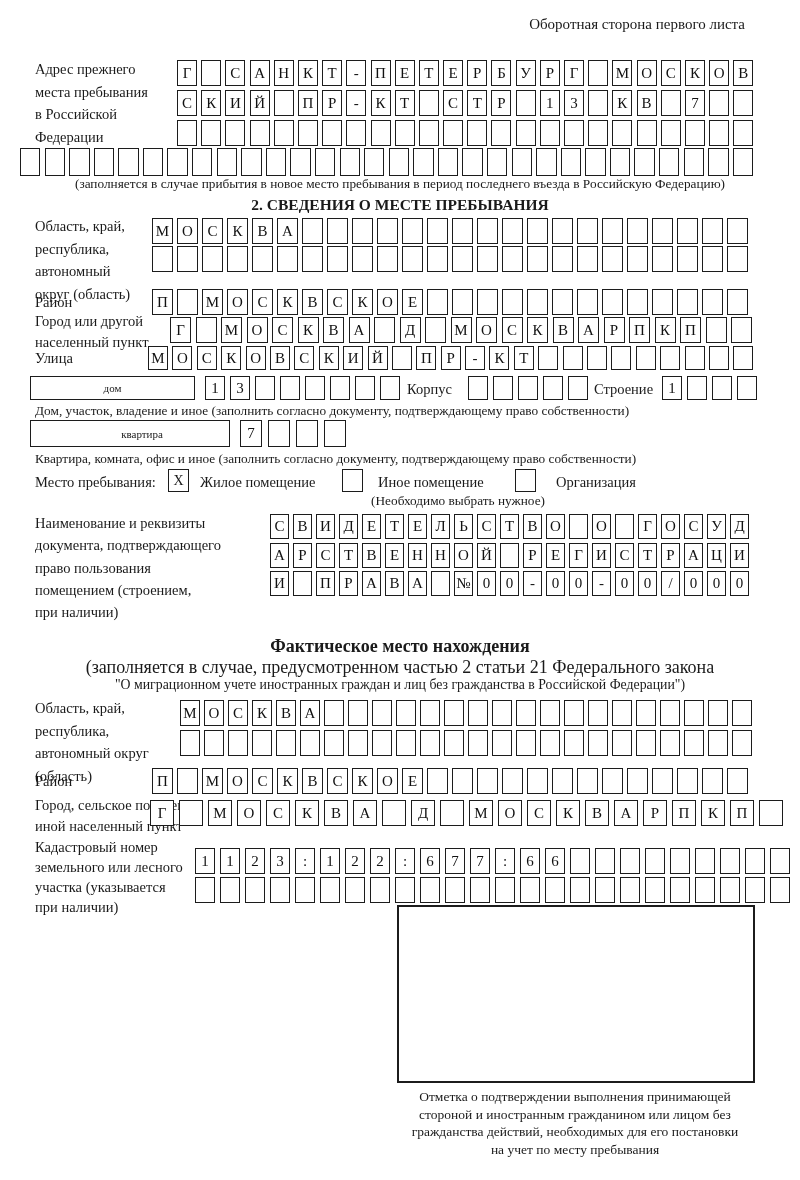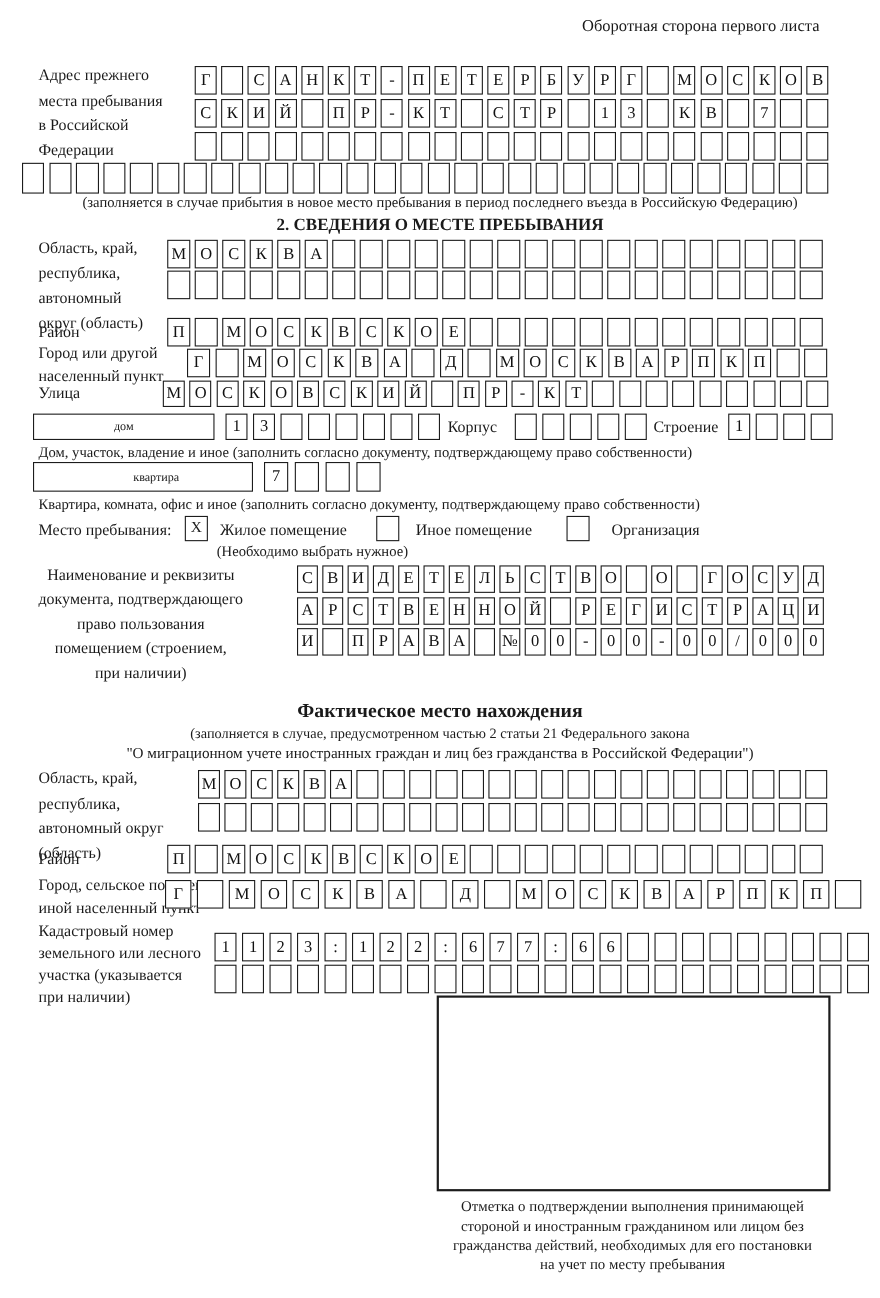--- a/index.html
+++ b/index.html
@@ -342,23 +342,23 @@
     </div>
   <div class="abs caption" style="left:35px;top:451px;">Квартира, комната, офис и иное (заполнить согласно документу, подтверждающему право собственности)</div>
 
   <div class="abs lbl" style="left:35px;top:471px;">Место пребывания:</div>
   <div class="checkbox" style="left:168px;top:469px;">X</div>
   <div class="abs lbl" style="left:200px;top:471px;">Жилое помещение</div>
   <div class="checkbox" style="left:342px;top:469px;"></div>
   <div class="abs lbl" style="left:378px;top:471px;">Иное помещение</div>
   <div class="checkbox" style="left:515px;top:469px;"></div>
   <div class="abs lbl" style="left:556px;top:471px;">Организация</div>
-  <div class="abs caption" style="left:197px;top:493px;width:360px;text-align:left;">(Необходимо выбрать нужное)</div>
-
-  <div class="abs lbl" style="left:35px;top:512px;line-height:22.3px;text-align:center;">
+  <div class="abs caption" style="left:185px;top:493px;width:360px;text-align:right;">(Необходимо выбрать нужное)</div>
+
+  <div class="abs lbl" style="left:35px;top:512px;line-height:22.3px;">
       <div class="ln">Наименование и реквизиты</div>
       <div class="ln">документа, подтверждающего</div>
       <div class="ln">право пользования</div>
       <div class="ln">помещением (строением,</div>
       <div class="ln">при наличии)</div>
     </div>
   <div class="cellrow cdoc" style="left:270px;top:514px;">
       <span class="cell">С</span>
       <span class="cell">В</span>
       <span class="cell">И</span>
@@ -422,21 +422,21 @@
       <span class="cell">-</span>
       <span class="cell">0</span>
       <span class="cell">0</span>
       <span class="cell">/</span>
       <span class="cell">0</span>
       <span class="cell">0</span>
       <span class="cell">0</span>
     </div>
 
   <div class="abs center bold" style="top:636px;font-size:18px;">Фактическое место нахождения</div>
-  <div class="abs center caption" style="top:659px;font-size:13px;">(заполняется в случае, предусмотренном частью 2 статьи 21 Федерального закона</div>
+  <div class="abs center caption" style="top:659px;font-size:18px;">(заполняется в случае, предусмотренном частью 2 статьи 21 Федерального закона</div>
   <div class="abs center caption" style="top:677px;font-size:13.8px;">"О миграционном учете иностранных граждан и лиц без гражданства в Российской Федерации")</div>
 
   <div class="abs lbl" style="left:35px;top:697px;">
       <div class="ln">Область, край,</div>
       <div class="ln">республика,</div>
       <div class="ln">автономный округ</div>
       <div class="ln">(область)</div>
     </div>
   <div class="cellrow cfo" style="left:180px;top:700px;">
       <span class="cell">М</span>

